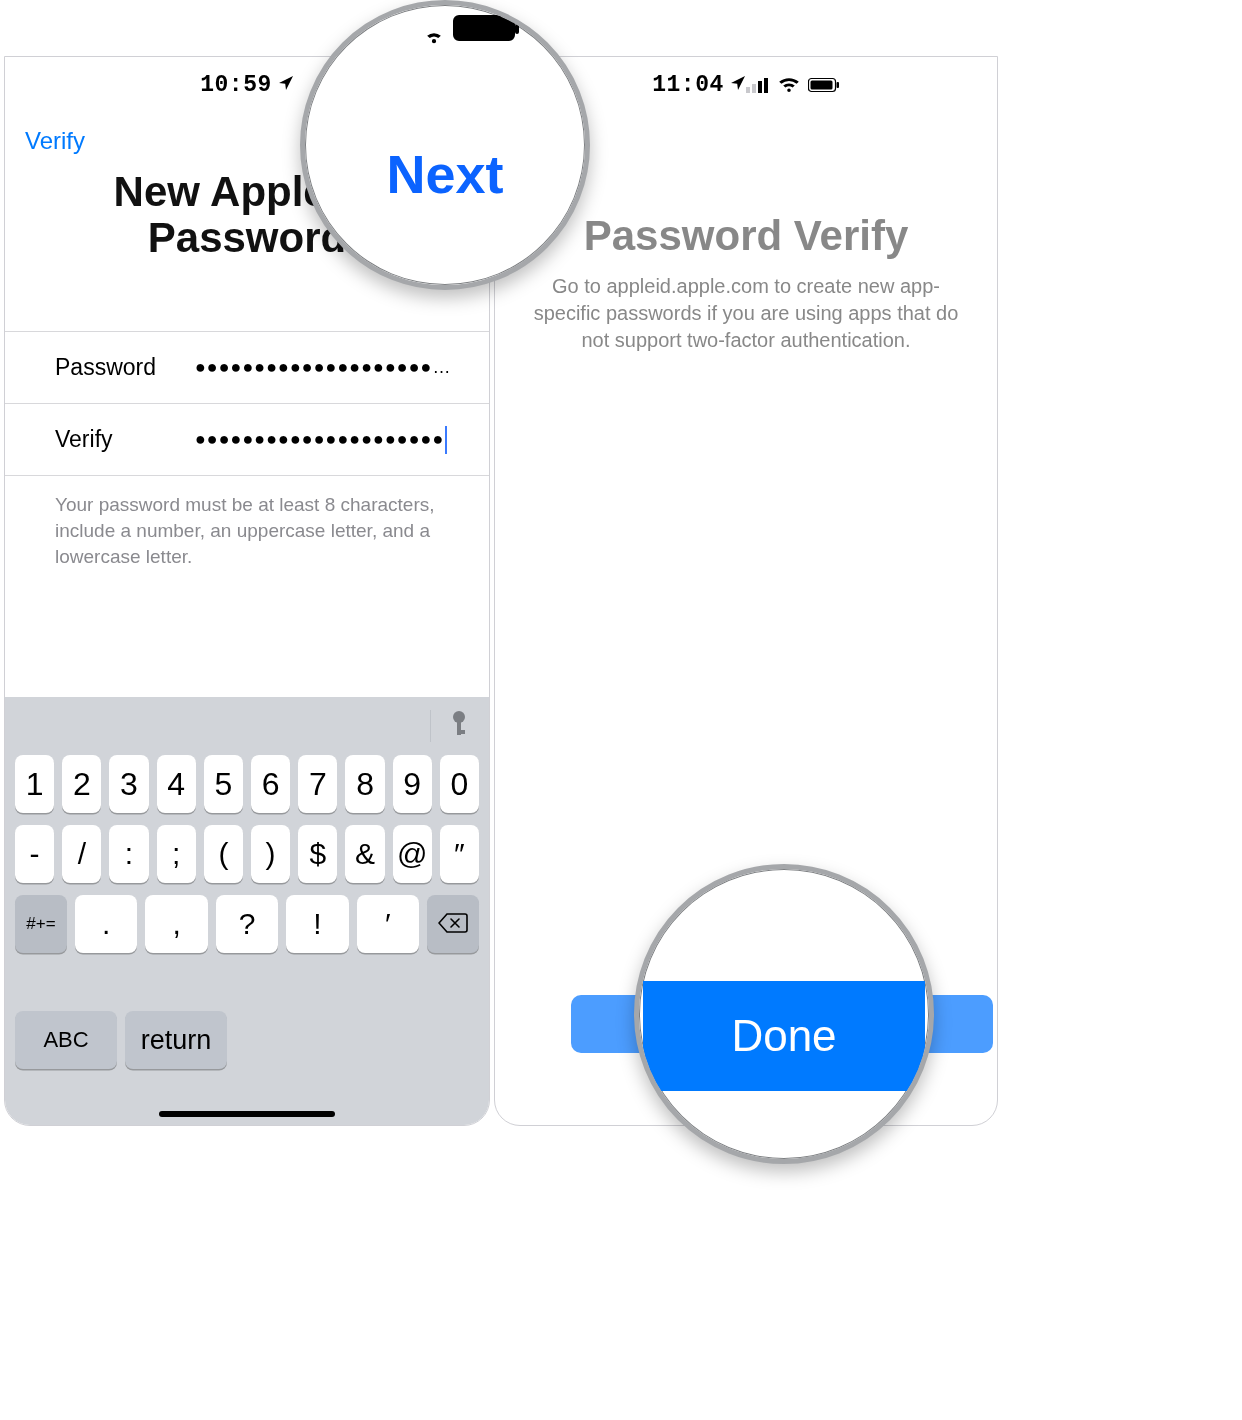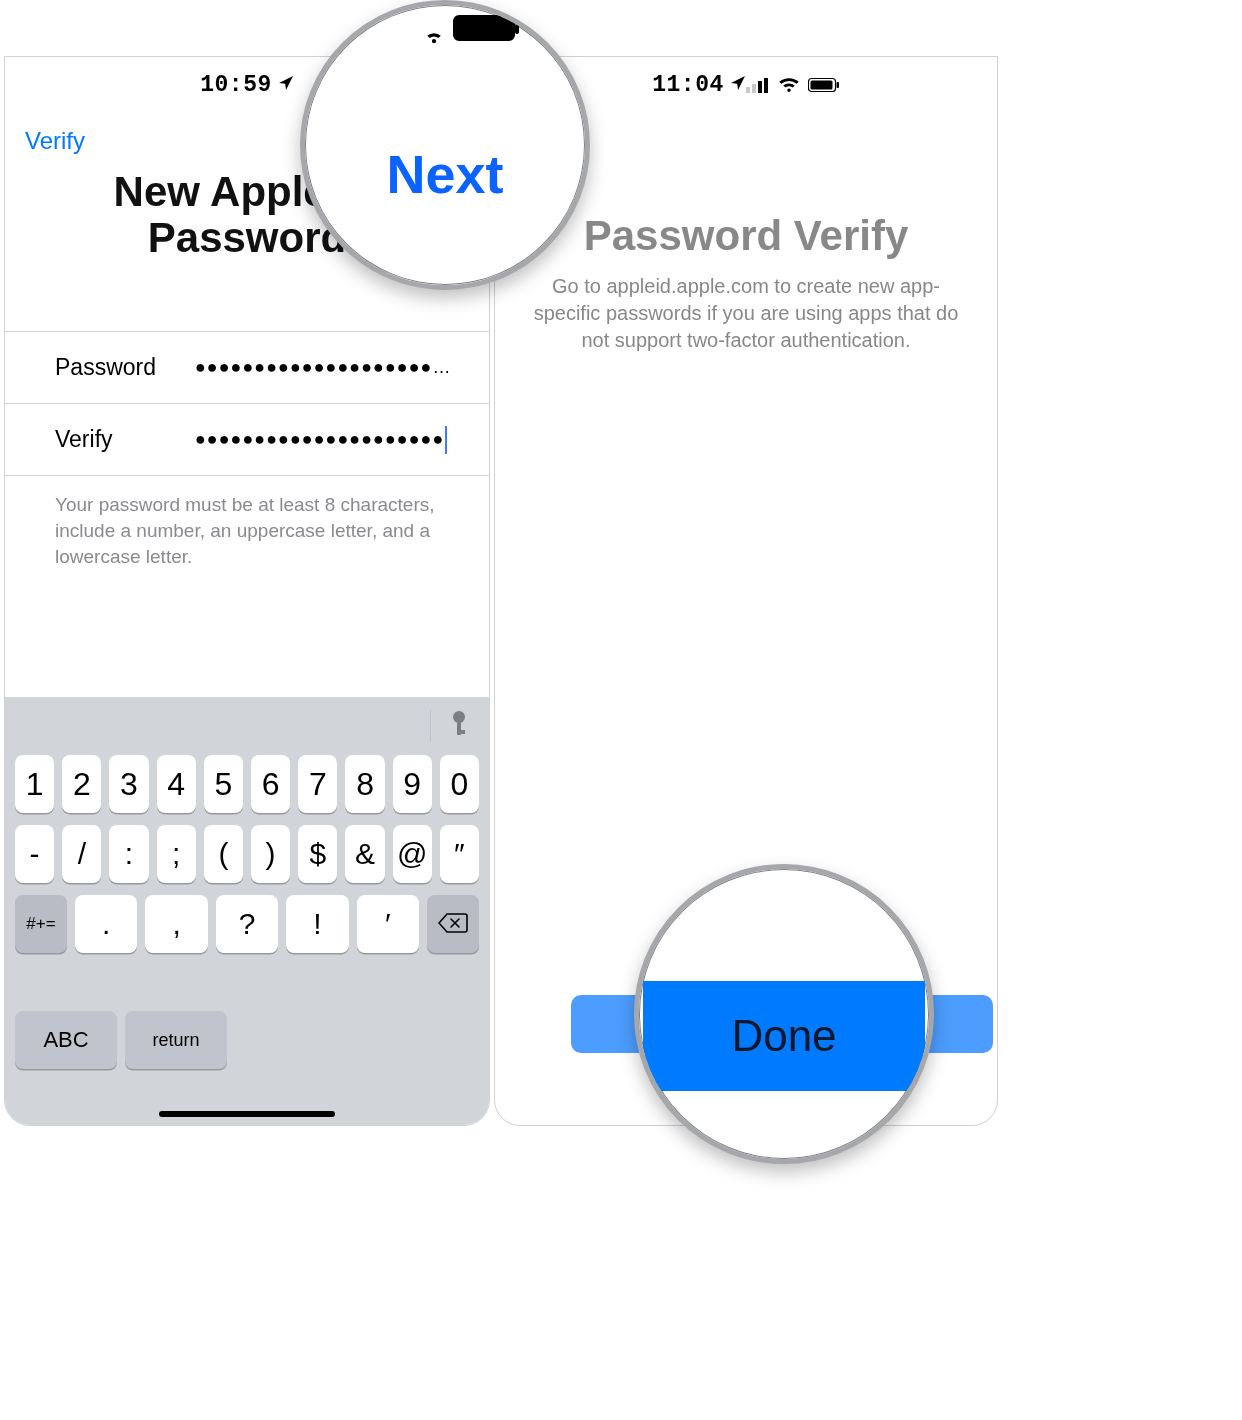--- a/index.html
+++ b/index.html
@@ -47,37 +47,37 @@
   .kb-sym .key { flex:1; }
   .kb-row3 { display:flex; gap:8px; margin-bottom:12px;}
   .kb-row3 .key { height:58px;}
   .key.sym-switch { width:52px; font-size:17px;}
   .key.punc { flex:1; }
   .key.bksp { width:52px;}
   .kb-row4 { display:flex; gap:8px;}
   .kb-row4 .key { height:58px;margin-top:46px;}
   .key.abc { width:102px; font-size:22px; background:#c0c5cd;}
   .key.space { flex:1; font-size:22px;}
-  .key.return { width:102px; font-size:18px; background:#c0c5cd;}
+  .key.return { width:102px; font-size:27px; background:#c0c5cd;}
   .home-indicator { position:absolute; left:50%; transform:translateX(-50%); bottom:8px; width:176px; height:6px; background:#000; border-radius:4px;}
 
   
   .done-bar { position:absolute; left:76px; right:4px; bottom:72px; height:58px; border-radius:10px; background:#4c9dff; }
   
   .magnifier { position:absolute; border-radius:50%; overflow:hidden; border:5px solid #a5a7aa; box-shadow:0 0 0 1px #7e8083 inset, 0 8px 18px rgba(0,0,0,0.25); background:#ffffff;}
   .magnifier.next { left:300px; top:0; width:290px; height:290px;}
   .magnifier.done { left:634px; top:864px; width:300px; height:300px;}
   .mag-next-body { position:relative; width:100%; height:100%;}
   .mag-next-body .big-next { position:absolute; left:50%; top:100px; transform:translateX(-50%); color:#0b63ff; font-size:54px; font-weight:700;margin-top:38px;}
   .mag-next-body .mini-wifi { position:absolute; left:116px; top:20px; }
   .mag-next-body .mini-batt { position:absolute; left:148px; top:10px; width:62px; height:26px; border:2px solid #000; border-radius:6px; background:#000;}
   .mag-next-body .mini-batt::after{content:""; position:absolute; right:-6px; top:7px; width:4px; height:10px; background:#000; border-radius:2px;}
   .mag-done-body { position:relative; width:100%; height:100%;}
   .mag-done-body .zoom-bar { position:absolute; left:4px; right:4px; top:112px; height:110px; background:#007aff; display:flex; align-items:center; justify-content:center;}
-  .mag-done-body .zoom-bar .txt { color:#0f172a; font-size:44px; font-weight:400;}
+  .mag-done-body .zoom-bar .txt { color:#ffffff; font-size:44px; font-weight:400;}
   
   .loc-arrow { display:inline-block; transform:rotate(0deg); }
 </style>
 </head>
 <body>
 
 <div class="frame left">
   <div class="status-bar">
     <div class="status-time">
       <span>10:59</span>

